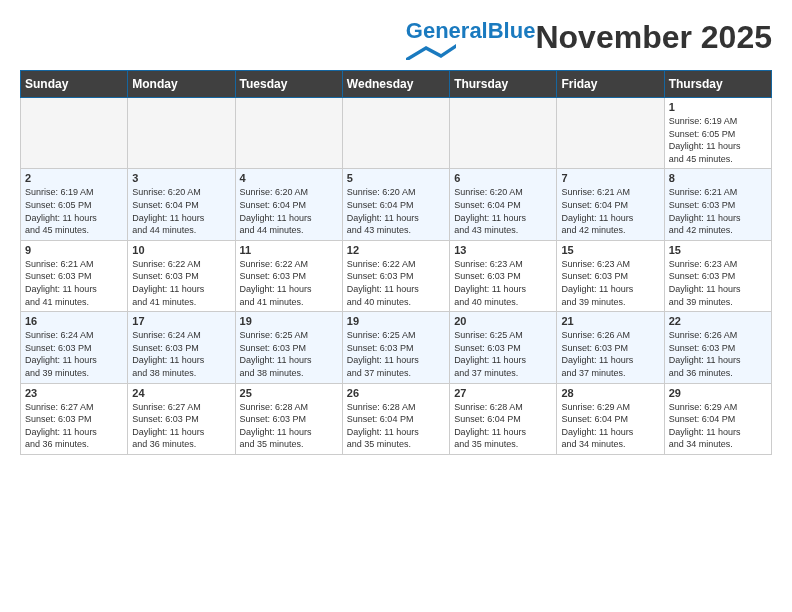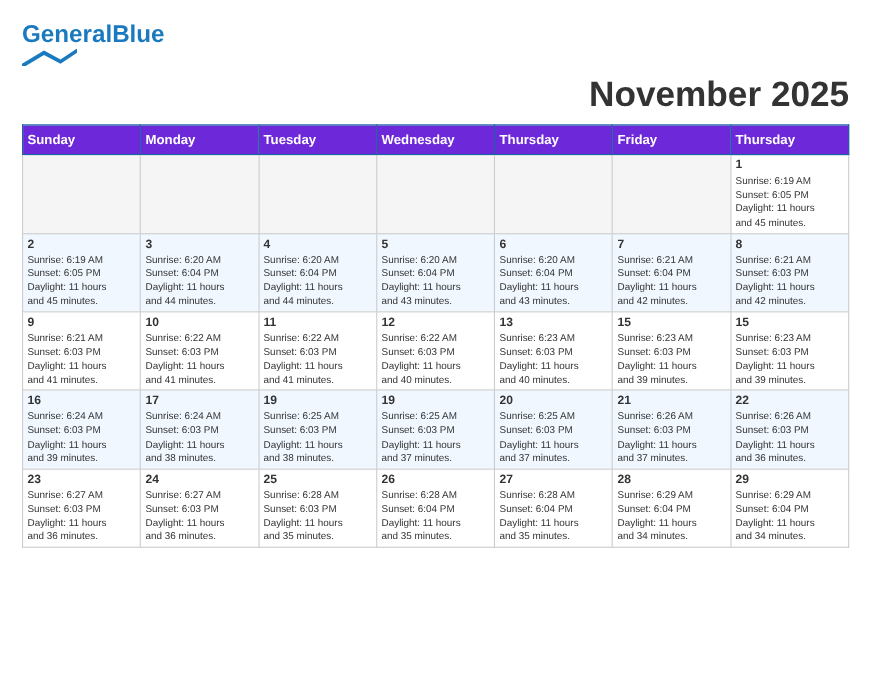--- a/index.html
+++ b/index.html
@@ -5,21 +5,21 @@
     * { box-sizing: border-box; margin: 0; padding: 0; }
     body {
       font-family: Arial, sans-serif;
       background: #fff;
       width: 792px;
       min-height: 612px;
       padding: 20px;
     }
     .header {
       display: flex;
-      justify-content: space-between;
+      justify-content: flex-end;
       align-items: flex-start;
       margin-bottom: 10px;
     }
     .logo {
       display: flex;
       flex-direction: column;
       align-items: flex-start;
     }
     .logo-text {
       font-size: 22px;
@@ -34,33 +34,32 @@
       margin-top: 2px;
     }
     .title-block {
       text-align: right;
     }
     .month-title {
       font-size: 32px;
       font-weight: bold;
       color: #333;
       line-height: 1.1;
-      margin-top: 48px;
     }
     .location {
       font-size: 14px;
       color: #555;
     }
     .calendar {
       width: 100%;
       border-collapse: collapse;
       border: 1px solid #ccc;
     }
     .calendar th {
-      background: #6d28d9;
+      background: #404040;
       color: #fff;
       font-size: 12px;
       padding: 6px 4px;
       text-align: left;
       border: 1px solid #1566a0;
       font-weight: bold;
     }
     .calendar td {
       vertical-align: top;
       border: 1px solid #ccc;

